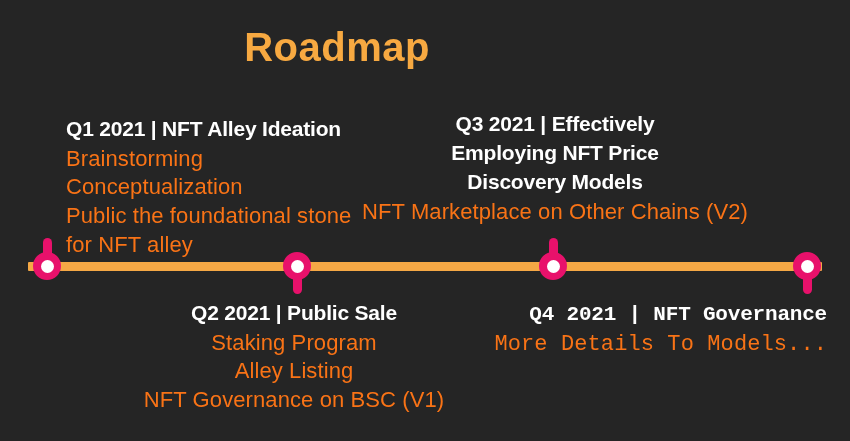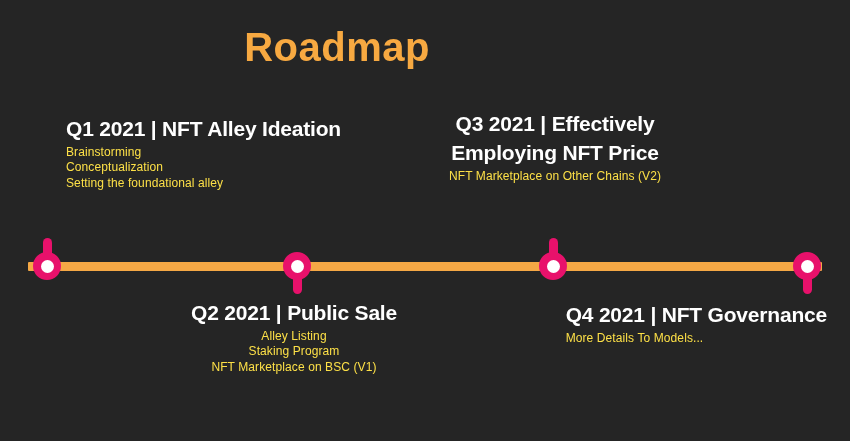--- a/index.html
+++ b/index.html
@@ -90,23 +90,23 @@
   }
   .block .heading {
     color: #FFFFFF;
     font-weight: bold;
     font-size: 21px;
     line-height: 1.28;
     letter-spacing: -0.2px;
     margin: 0 0 2px 0;
   }
   .block .detail {
-    color: #fde047;
+    color: #f97316;
     font-weight: normal;
-    font-size: 12px;
+    font-size: 22px;
     line-height: 1.30;
     letter-spacing: 0.1px;
     margin: 0;
     white-space: nowrap;
   }
 
   
   #block-q1 {
     left: 26px;
     top: 116px;
@@ -124,20 +124,22 @@
   #block-q3 {
     left: 555px;
     top: 111px;
     transform: translateX(-50%);
     text-align: center;
   }
   
   #block-q4 {
     right: 23px;
     top: 302px;
+    text-align: right;
+    font-family: Liberation Mono, monospace;
   }
 </style>
 </head>
 <body>
 
 <div class="canvas">
 
   <div class="page-title">Roadmap</div>
 
   <div class="timeline-bar"></div>
@@ -156,33 +158,35 @@
   </div>
   <div class="marker down" style="left:807px;">
     <div class="stem"></div>
     <div class="dot"></div>
   </div>
 
   <div class="block" id="block-q1">
     <p class="heading">Q1 2021 | NFT Alley Ideation</p>
     <p class="detail">Brainstorming</p>
     <p class="detail">Conceptualization</p>
-    <p class="detail">Setting the foundational alley</p>
+    <p class="detail">Public the foundational stone</p>
+    <p class="detail">for NFT alley</p>
   </div>
 
   <div class="block" id="block-q2">
     <p class="heading">Q2 2021 | Public Sale</p>
+    <p class="detail">Staking Program</p>
     <p class="detail">Alley Listing</p>
-    <p class="detail">Staking Program</p>
-    <p class="detail">NFT Marketplace on BSC (V1)</p>
+    <p class="detail">NFT Governance on BSC (V1)</p>
   </div>
 
   <div class="block" id="block-q3">
     <p class="heading">Q3 2021 | Effectively</p>
     <p class="heading">Employing NFT Price</p>
+    <p class="heading">Discovery Models</p>
     <p class="detail">NFT Marketplace on Other Chains (V2)</p>
   </div>
 
   <div class="block" id="block-q4">
     <p class="heading">Q4 2021 | NFT Governance</p>
     <p class="detail">More Details To Models...</p>
   </div>
 
 </div>
 

